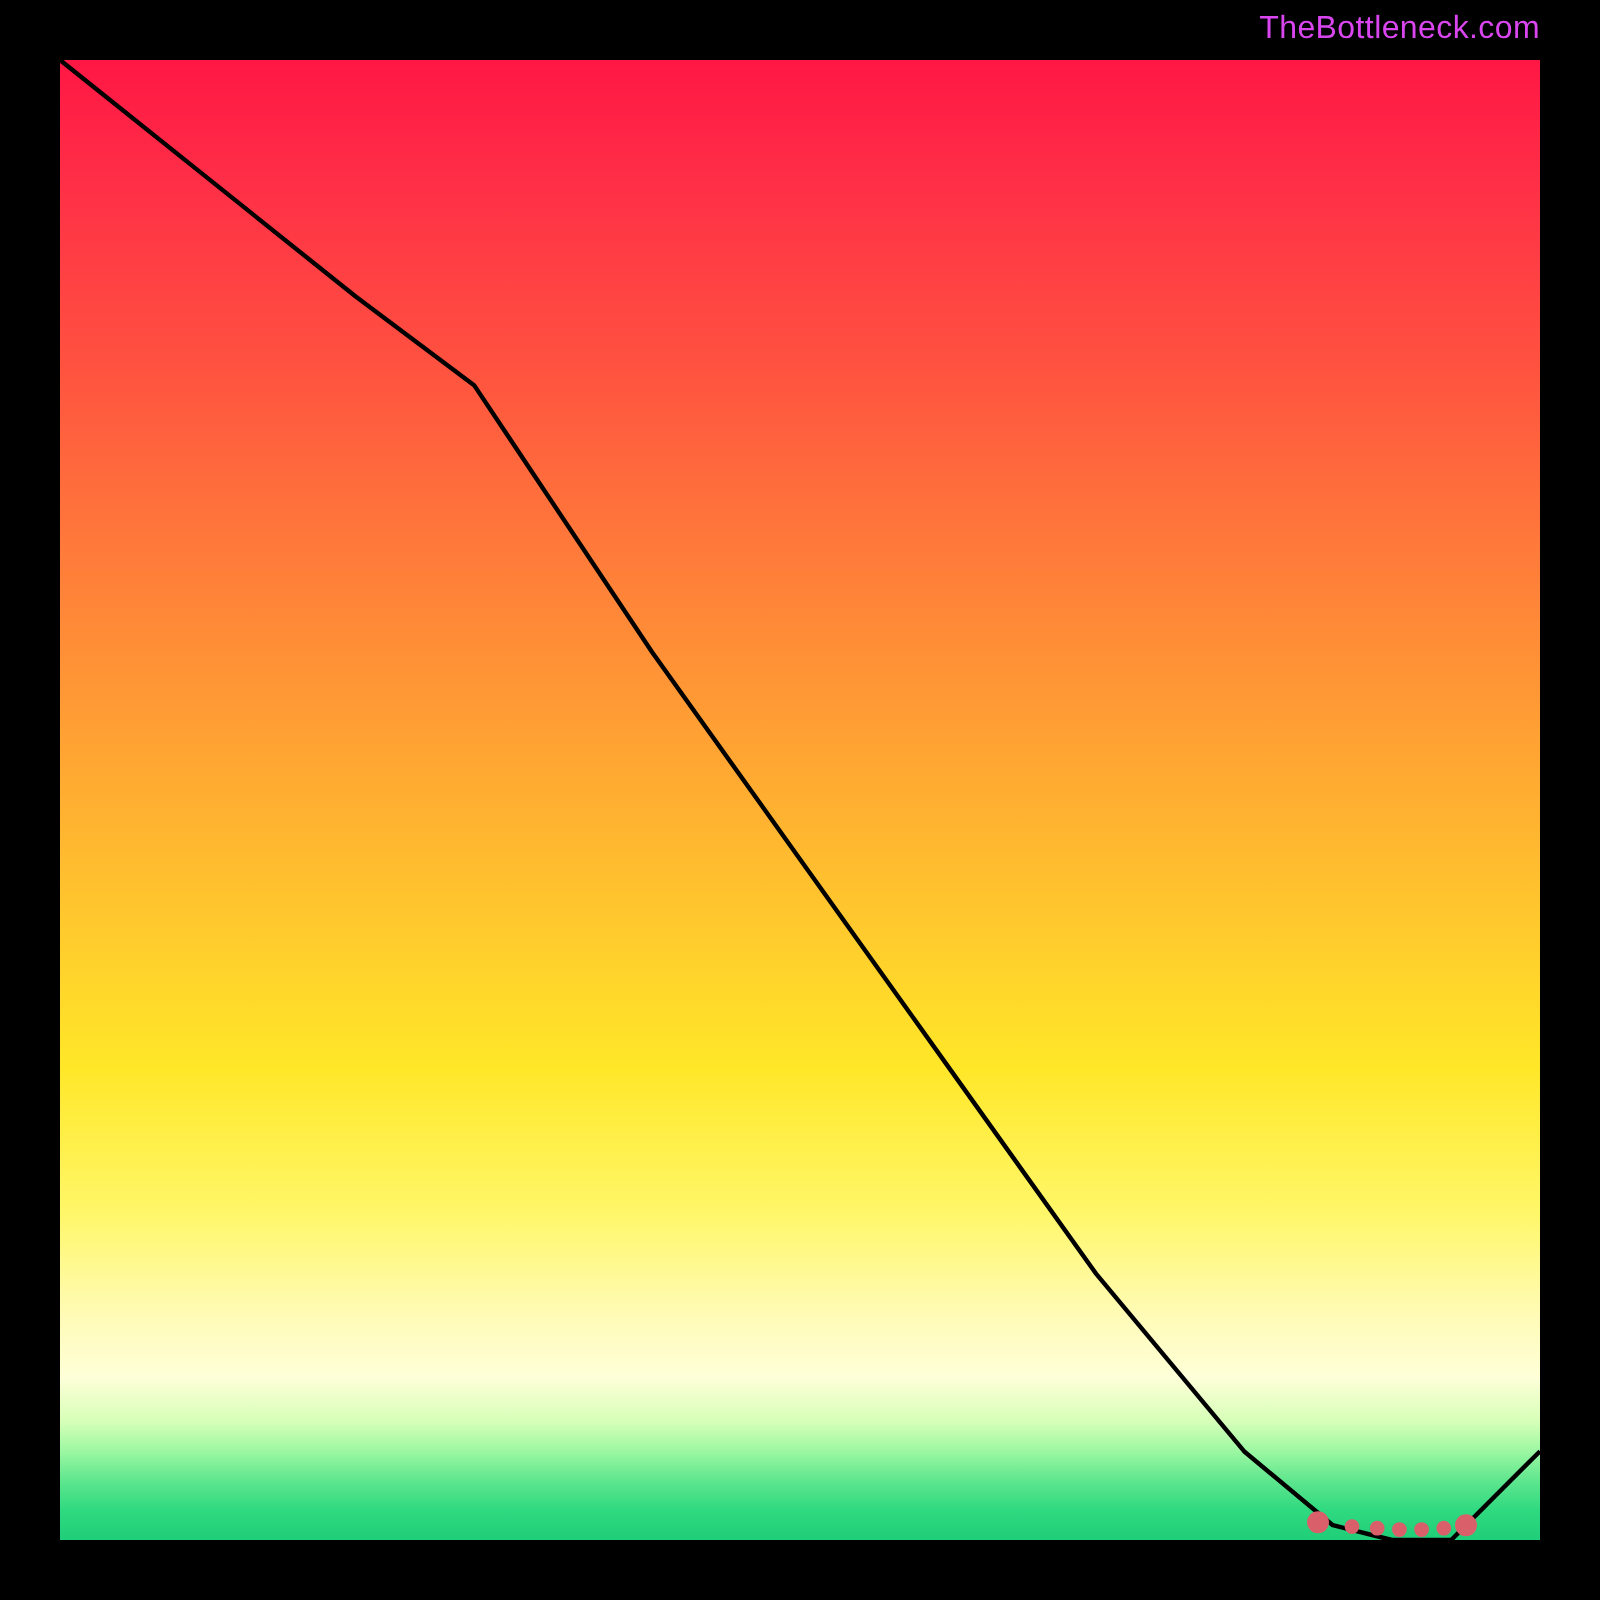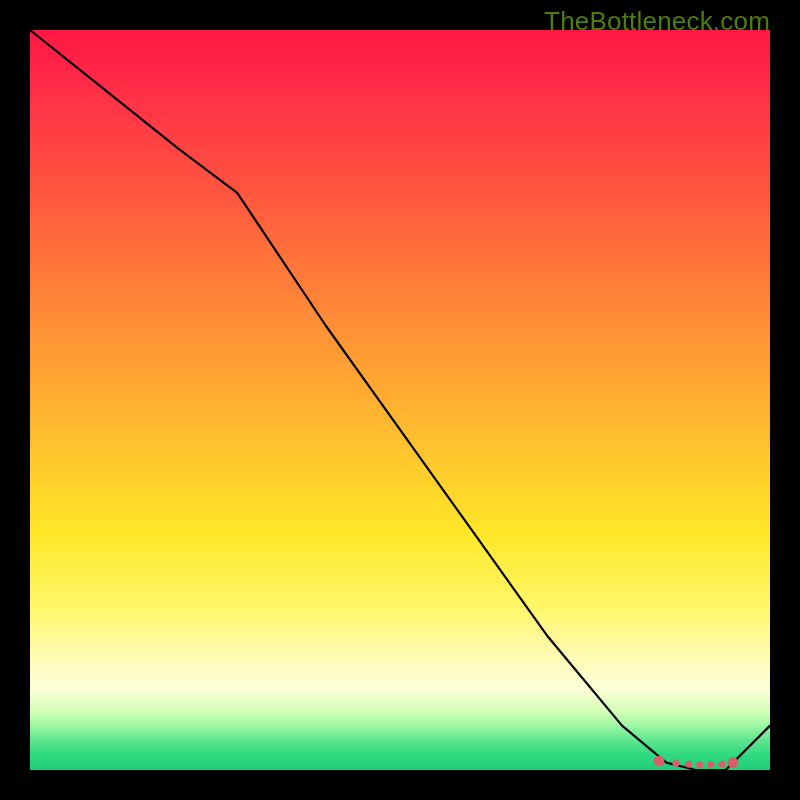--- a/index.html
+++ b/index.html
@@ -40,22 +40,22 @@
       #9cf7a2 94%,
       #5ee68e 96%,
       #2fd980 98%,
       #1fce78 100%
     );
   }
   .watermark {
     position: absolute;
     top: 6px;
     right: 30px;
-    color: #4d7c0f;
-    font-size: 26px;
+    color: #d946ef;
+    font-size: 16px;
     letter-spacing: 0.2px;
     user-select: none;
   }
   svg.overlay {
     position: absolute;
     left: 0;
     top: 0;
     width: 740px;
     height: 740px;
     overflow: visible;

